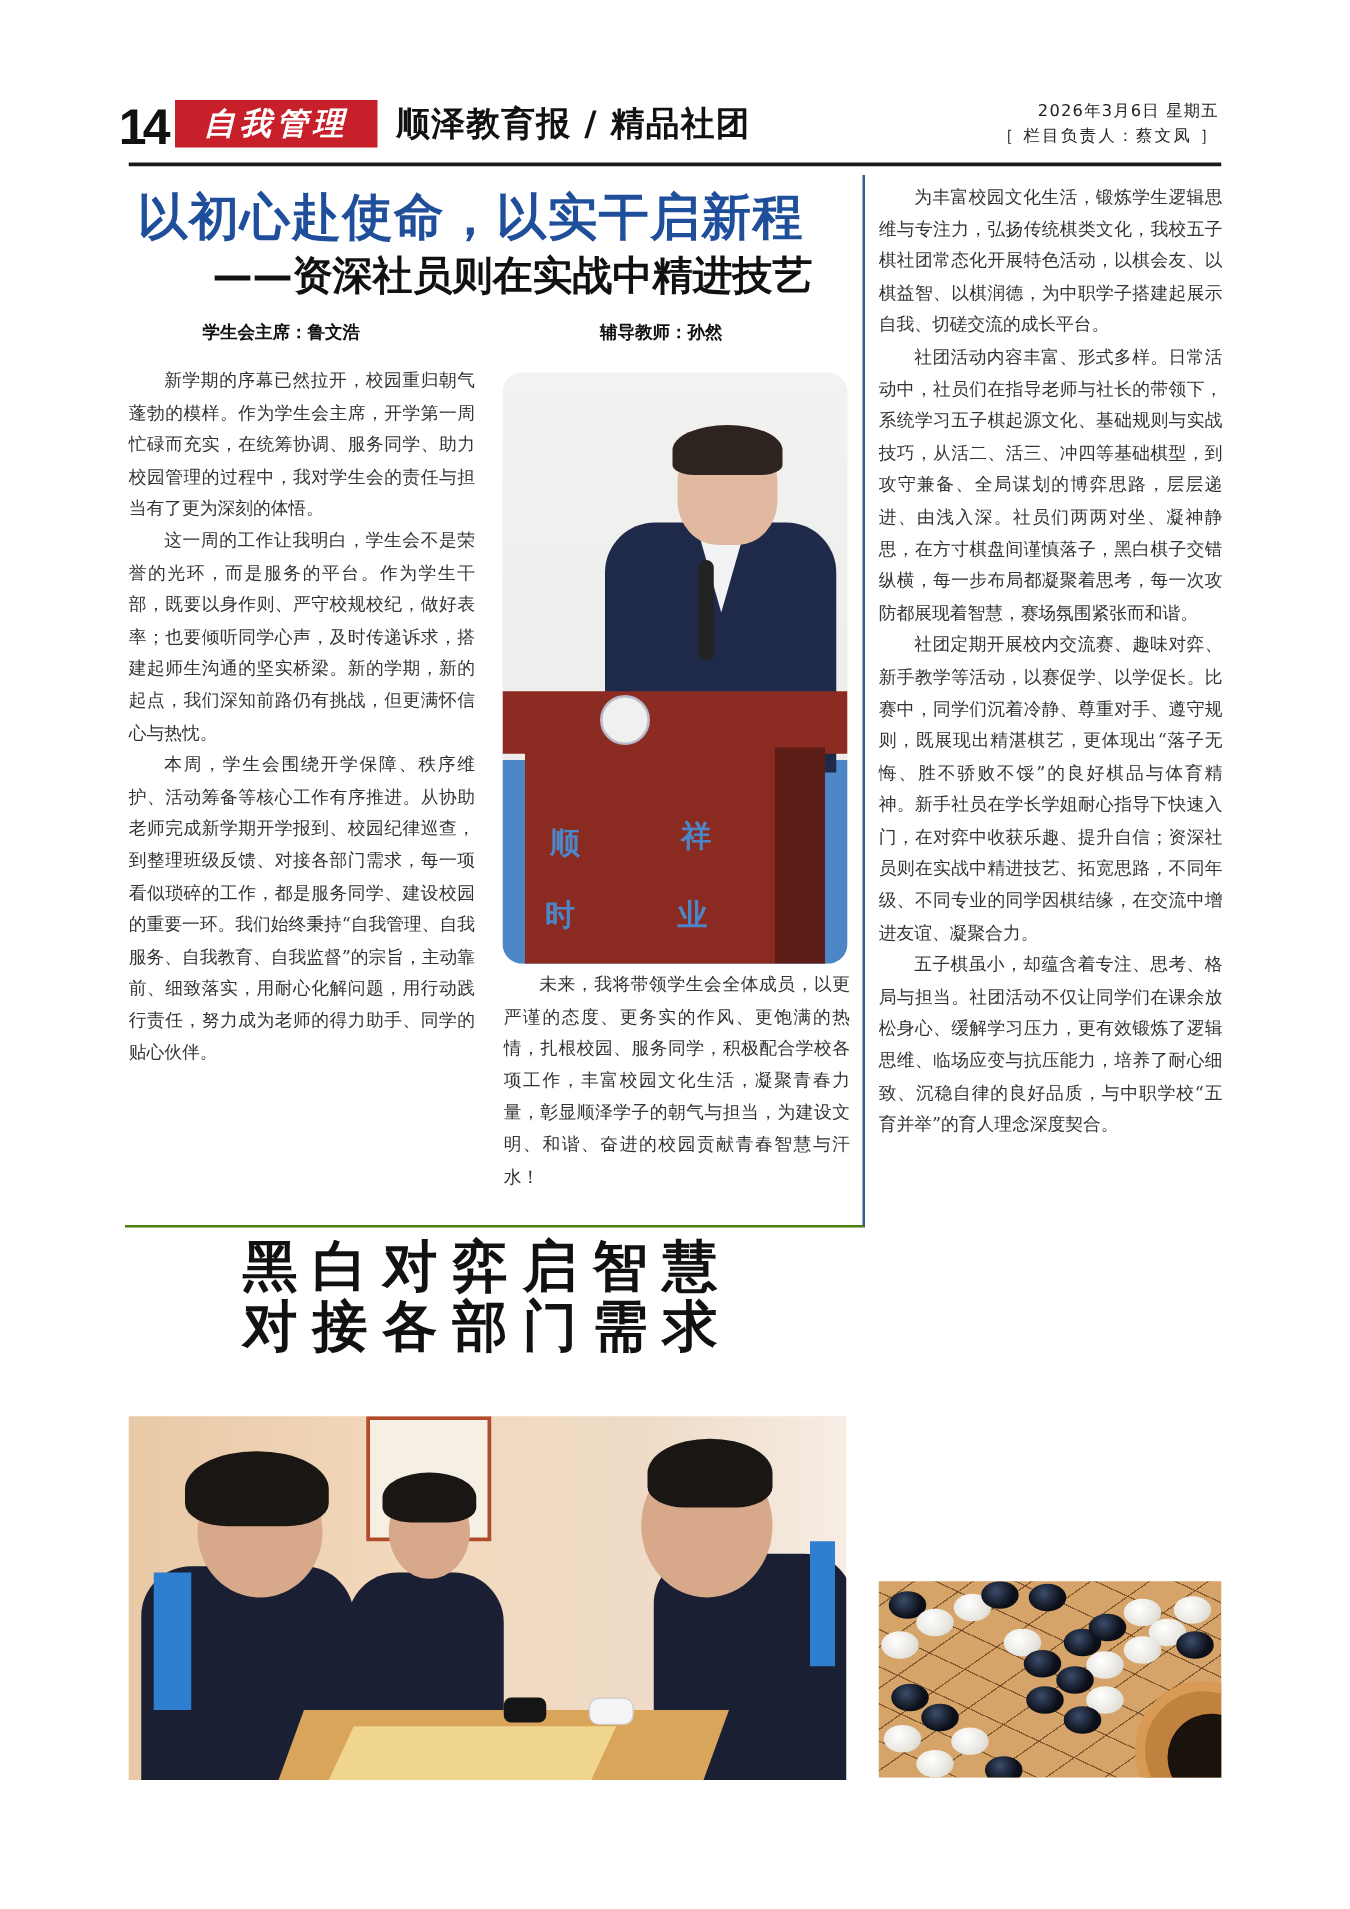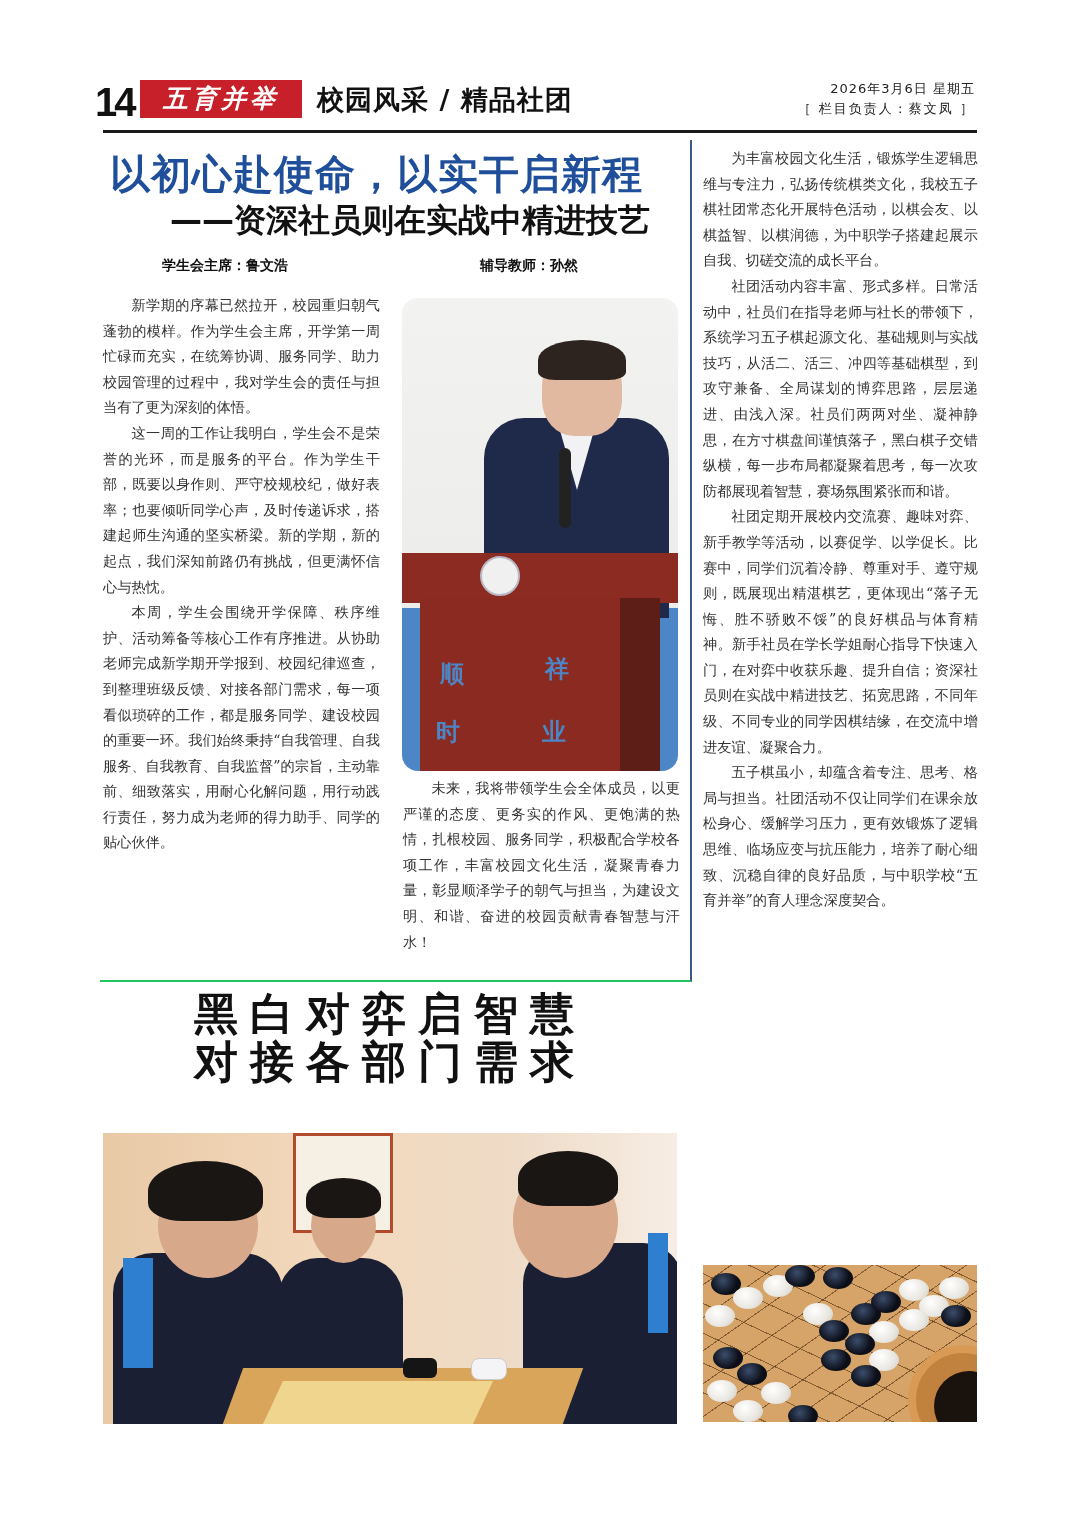--- a/index.html
+++ b/index.html
@@ -9,21 +9,21 @@
   
   .masthead { position: absolute; left: 95px; top: 78px; width: 885px; height: 50px; }
   .page-num { position: absolute; left: 0; top: 2px; font-family: "Liberation Sans", sans-serif; font-weight: 900; font-size: 40px; letter-spacing: -3px; color: #111; line-height: 44px; }
   .paper-logo { position: absolute; left: 45px; top: 2px; width: 162px; height: 38px; background: #c8202a; color: #fff; font-family: "DejaVu Serif", serif; font-weight: bold; font-style: italic; font-size: 25px; line-height: 38px; text-align: center; letter-spacing: 4px; }
   .section-title { position: absolute; left: 222px; top: 4px; font-family: "DejaVu Sans", sans-serif; font-weight: bold; font-size: 27px; line-height: 36px; color: #111; letter-spacing: 1px; }
   .date-line { position: absolute; right: 5px; top: 2px; font-family: "DejaVu Sans", sans-serif; font-size: 13px; color: #222; letter-spacing: 1px; }
   .editor-line { position: absolute; right: 5px; top: 22px; font-family: "DejaVu Sans", sans-serif; font-size: 13px; color: #222; letter-spacing: 2px; }
   .masthead-rule { position: absolute; left: 103px; top: 130px; width: 874px; height: 3px; background: #1a1a1a; }
 
   
-  .article-box { position: absolute; left: 100px; top: 140px; width: 592px; height: 842px; border-right: 2px solid #3a5a8a; border-bottom: 2px solid #22c55e; }
+  .article-box { position: absolute; left: 100px; top: 140px; width: 592px; height: 842px; border-right: 2px solid #3a5a8a; border-bottom: 2px solid #4d7c0f; }
   .headline { position: absolute; left: 10px; top: 10px; font-family: "DejaVu Sans", sans-serif; font-weight: bold; font-size: 40px; color: #1f4e9a; letter-spacing: 1px; line-height: 48px; white-space: nowrap; }
   .subheadline { position: absolute; left: 70px; top: 60px; font-family: "DejaVu Sans", sans-serif; font-weight: bold; font-size: 32px; color: #111; line-height: 40px; white-space: nowrap; }
   .byline-author { position: absolute; left: 62px; top: 117px; font-family: Liberation Serif, serif; font-weight: bold; font-size: 14px; color: #111; }
   .byline-advisor { position: absolute; left: 380px; top: 117px; font-family: Liberation Mono, monospace; font-weight: bold; font-size: 14px; color: #111; }
 
   .col { position: absolute; font-size: 14.2px; line-height: 25.6px; color: #333; text-align: justify; }
   .col p { text-indent: 2em; }
   .col-a { left: 3px; top: 153px; width: 277px; }
   .col-b { left: 303px; top: 636px; width: 277px; }
 
@@ -65,22 +65,22 @@
   .stone.b { background: radial-gradient(circle at 40% 35%, #3b4c6b 0%, #0c0f18 60%); }
   .stone.w { background: radial-gradient(circle at 40% 35%, #ffffff 0%, #e8e6e0 60%, #cfcac0 100%); }
   .go-bowl { position: absolute; left: 205px; top: 80px; width: 110px; height: 110px; border-radius: 50%; background: #c2823f; border: 8px solid #d89a54; }
   .go-bowl-inner { position: absolute; left: 18px; top: 18px; width: 70px; height: 70px; border-radius: 50%; background: #1a120c; }
 </style>
 </head>
 <body>
 
 <header class="masthead">
   <div class="page-num">14</div>
-  <div class="paper-logo">五育并举</div>
-  <div class="section-title">校园风采 / 精品社团</div>
+  <div class="paper-logo">自我管理</div>
+  <div class="section-title">顺泽教育报 / 精品社团</div>
   <div class="date-line">2026年3月6日  星期五</div>
   <div class="editor-line">［ 栏目负责人：蔡文凤 ］</div>
 </header>
 <div class="masthead-rule"></div>
 
 <section class="article-box">
   <h1 class="headline">以初心赴使命，以实干启新程</h1>
   <h2 class="subheadline">——资深社员则在实战中精进技艺</h2>
   <div class="byline-author">学生会主席：鲁文浩</div>
   <div class="byline-advisor">辅导教师：孙然</div>

